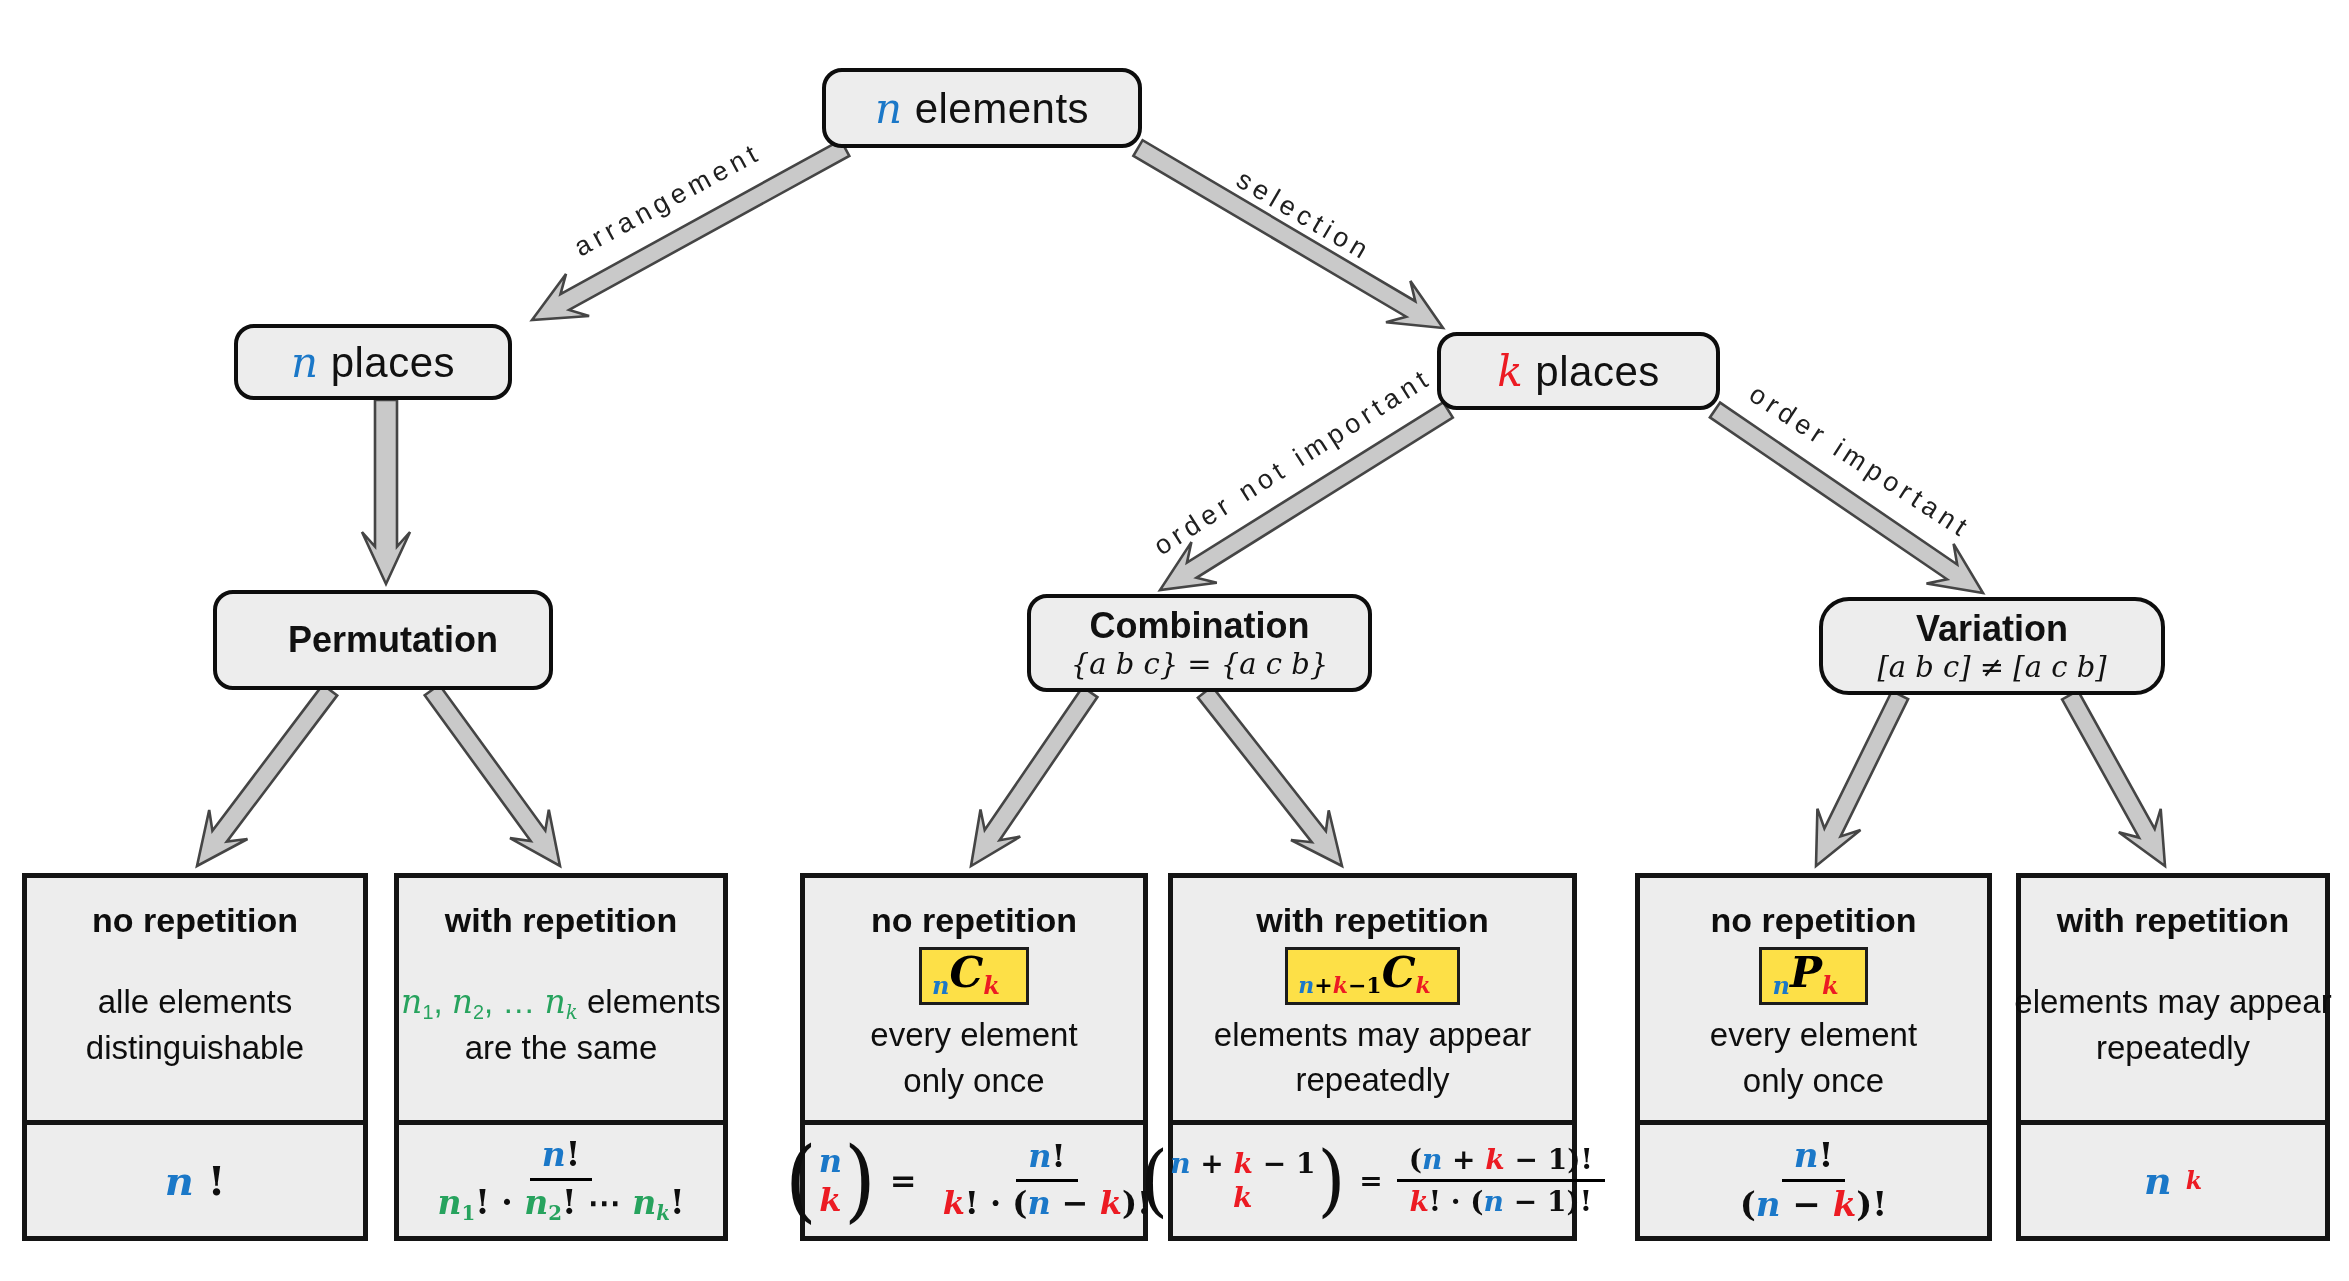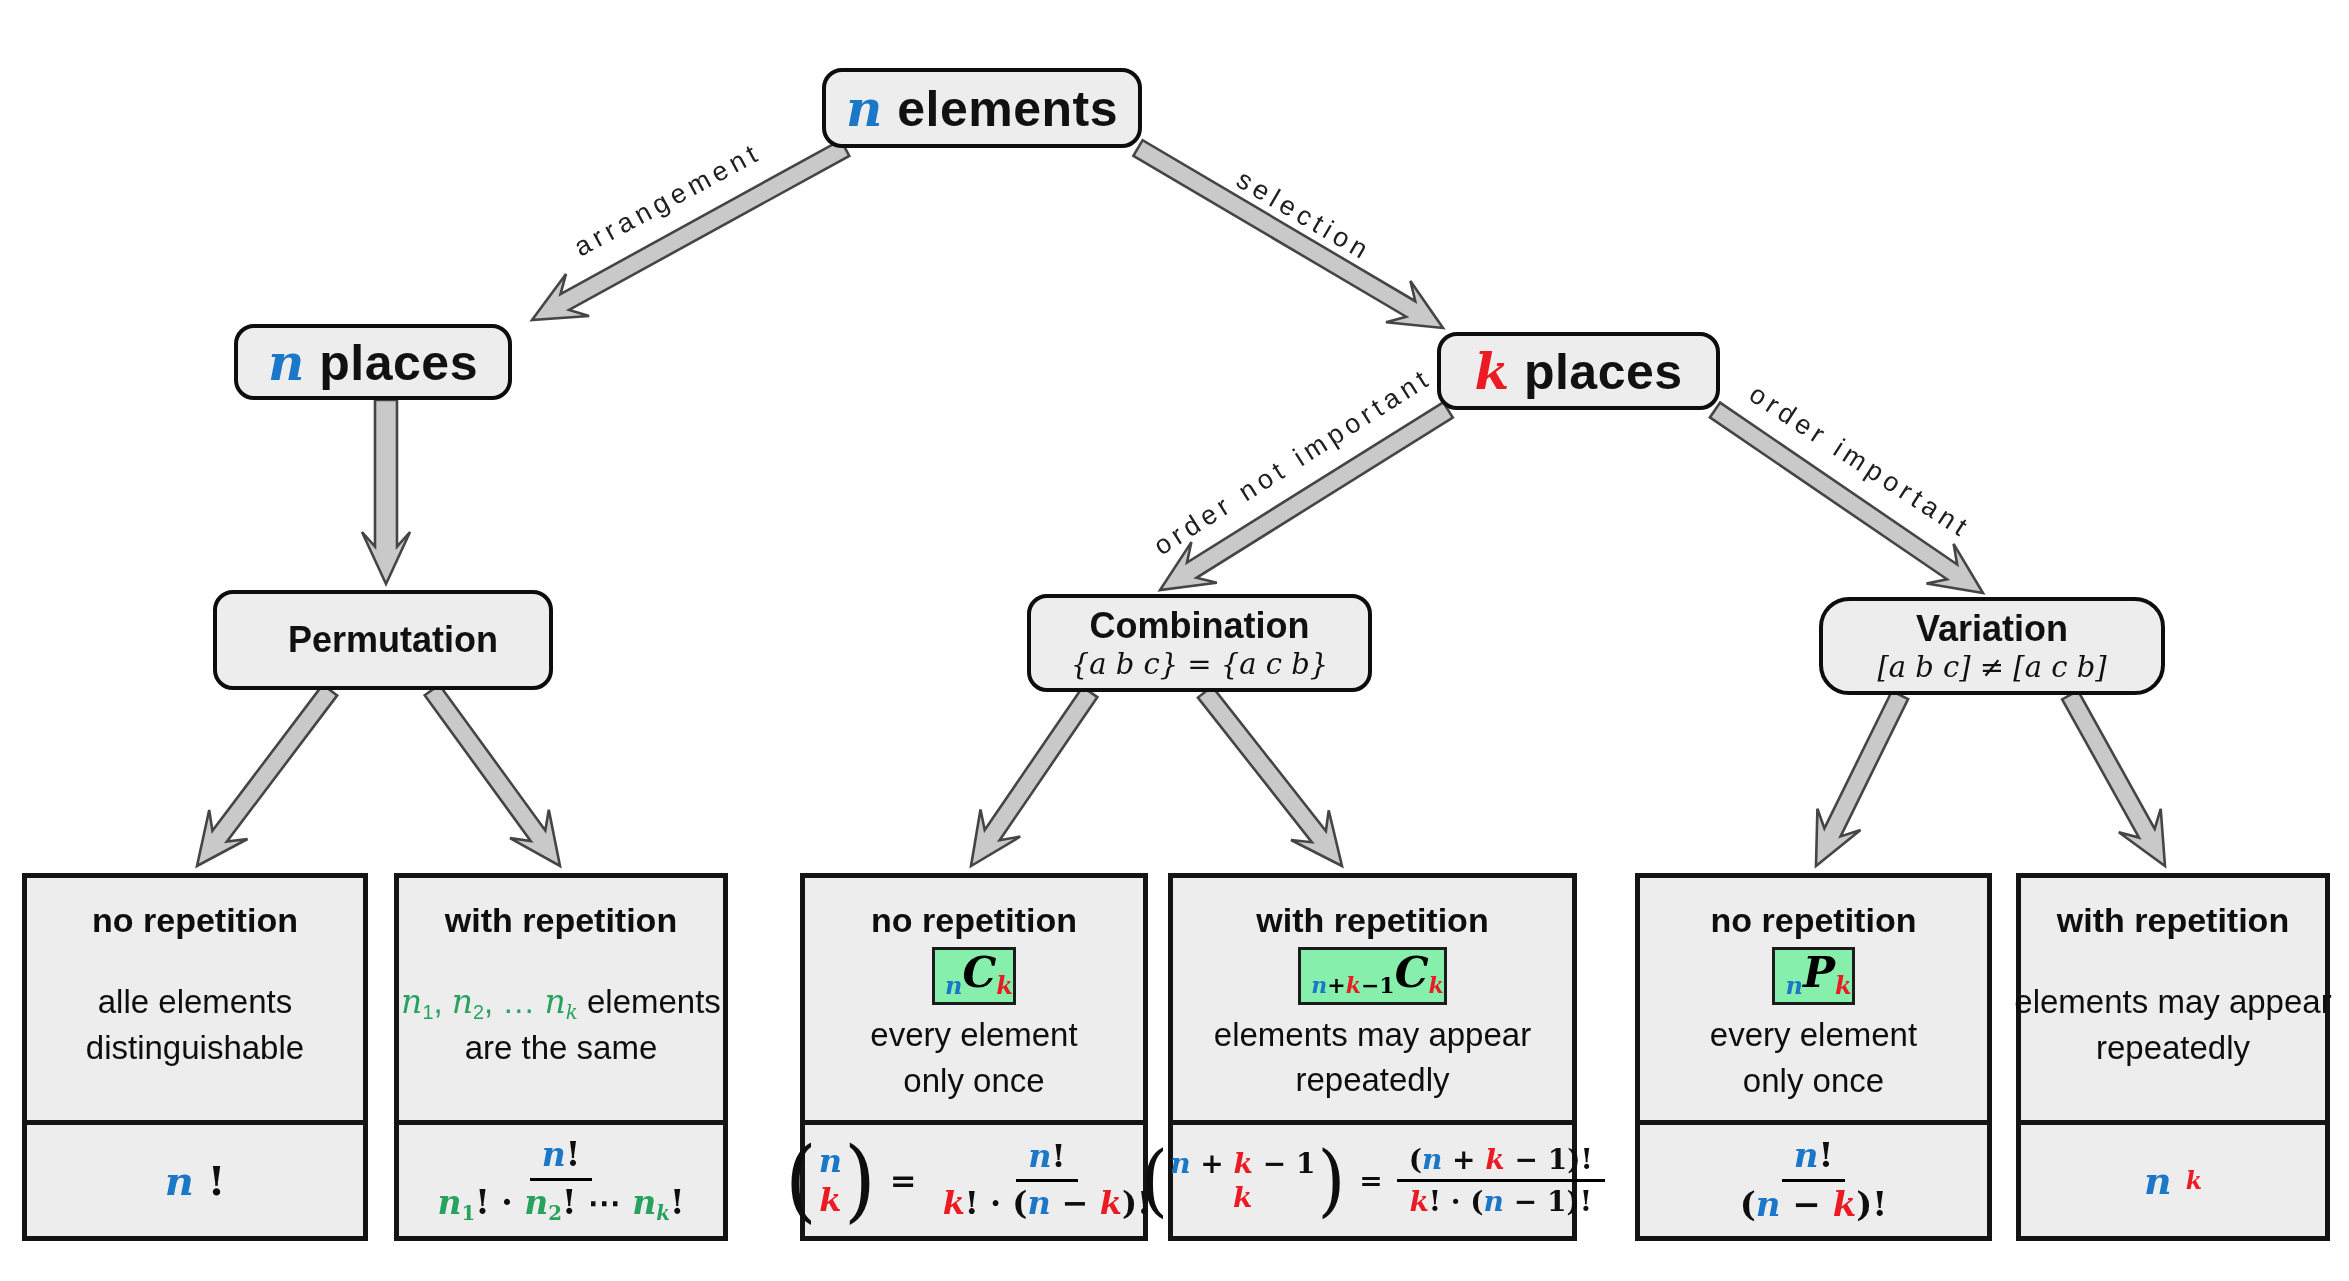--- a/index.html
+++ b/index.html
@@ -16,21 +16,21 @@
   
   .node{
     position:absolute;
     background:var(--boxFill);
     border:4.5px solid #0d0d0d;
     border-radius:20px;
     display:flex;flex-direction:column;align-items:center;justify-content:center;
     box-sizing:border-box;
     text-align:center;
   }
-  .node-text{font-size:50px;font-weight:bold;color:#111;letter-spacing:0.5px;}
+  .node-text{font-size:42px;font-weight:normal;color:#111;letter-spacing:0.5px;}
   .node-title{font-size:36px;font-weight:bold;color:#111;line-height:1.15;}
   .node-subtitle{font-family:"DejaVu Serif",serif;font-style:italic;font-weight:normal;
     font-size:29px;color:#111;margin-top:3px;line-height:1.1;}
 
   
   .edge-label{
     position:absolute;
     font-size:27px;color:#202020;letter-spacing:5px;white-space:nowrap;
     transform-origin:center center;
   }
@@ -44,22 +44,22 @@
     display:flex;flex-direction:column;
   }
   .leaf-upper{
     height:247px;box-sizing:border-box;
     border-bottom:5px solid #141414;
     display:flex;flex-direction:column;align-items:center;
   }
   .leaf-title{font-size:34px;font-weight:bold;color:#0e0e0e;margin-top:24px;line-height:1.1;}
   .badge{
     margin-top:8px;
-    border:3px solid #1c1c1c;background:#86efac;
-    padding:0px 0 4px 10px;
+    border:3px solid #1c1c1c;background:#fde047;
+    padding:0px 26px 4px 10px;
     font-family:"DejaVu Serif",serif;font-weight:bold;font-size:38px;line-height:1.05;
     display:inline-block;
   }
   .badge .sub{font-size:24px;}
   .badge.small-sub .sub{font-size:22px;}
   .leaf-desc{
     flex:1 1 auto;display:flex;flex-direction:column;align-items:center;justify-content:center;
     font-size:33px;color:#0e0e0e;line-height:1.38;padding-bottom:10px;
   }
   .leaf-formula{

